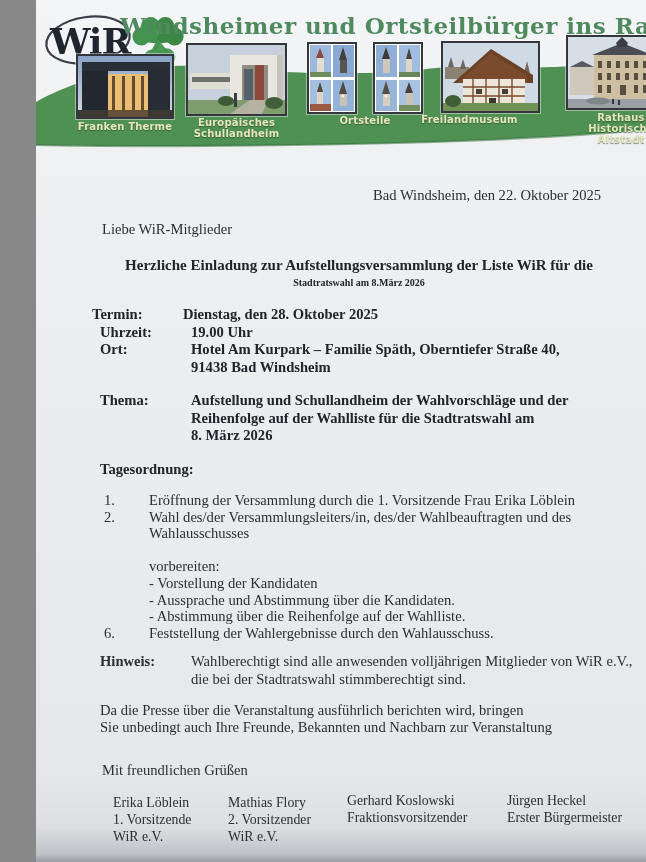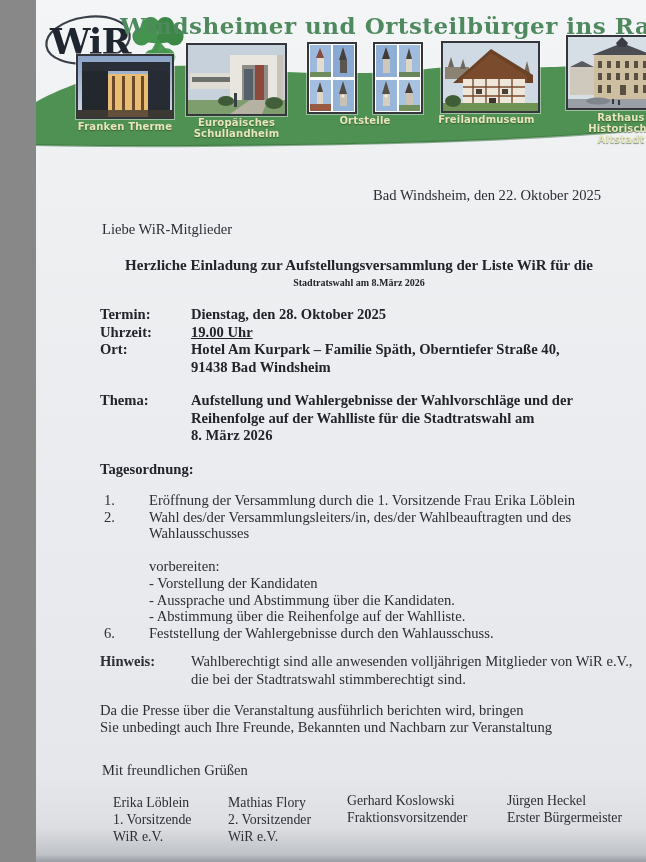--- a/index.html
+++ b/index.html
@@ -180,21 +180,21 @@
         <line x1="56" y1="36" x2="56" y2="62"></line>
           <line x1="69" y1="36" x2="69" y2="62"></line>
       </g>
       <rect x="33" y="46" width="6" height="5" fill="#4a4036"></rect>
         <rect x="59" y="46" width="6" height="5" fill="#4a4036"></rect>
       <rect x="46" y="55" width="7" height="7" fill="#3e362e"></rect>
       <rect x="0" y="60" width="95" height="8" fill="#6f9355"></rect>
       <ellipse cx="10" cy="58" rx="8" ry="6" fill="#3f5e35"></ellipse>
     </svg>
   </div>
-  <div class="cap" style="left:399px;top:114px;width:103px;">Freilandmuseum</div>
+  <div class="cap" style="left:382px;top:114px;width:103px;">Freilandmuseum</div>
 
   <div class="ph" style="left:530px;top:35px;width:110px;height:75px;">
     <svg width="106" height="71" viewBox="0 0 106 71">
       <rect width="106" height="71" fill="#d6dee6"></rect>
       <rect x="2" y="30" width="24" height="28" fill="#cfc8bc"></rect>
       <polygon points="2,30 14,24 26,30" fill="#5a5a60"></polygon>
       <rect x="26" y="18" width="56" height="44" fill="#cdbf9f"></rect>
       <polygon points="24,18 54,6 84,18" fill="#4c4c54"></polygon>
       <polygon points="48,6 54,0 60,6 58,10 50,10" fill="#3c3c44"></polygon>
       <rect x="84" y="6" width="14" height="58" fill="#b9a987"></rect>
@@ -231,34 +231,34 @@
     <div>Historische Altstadt</div>
   </div>
 
   <div class="ln" style="left:337px;top:187px;">Bad Windsheim, den 22. Oktober 2025</div>
 
   <div class="ln" style="left:66px;top:221px;">Liebe WiR-Mitglieder</div>
 
   <div class="ln b center" style="top:257px;font-size:15px;">Herzliche Einladung zur Aufstellungsversammlung der Liste WiR für die</div>
   <div class="ln b center" style="top:275px;font-size:10px;">Stadtratswahl am 8.März 2026</div>
 
-  <div class="ln b" style="left:64px;top:306px;">
+  <div class="ln b" style="left:56px;top:306px;">
     <span class="lbl">Termin:</span><span>Dienstag, den 28. Oktober 2025</span>
   </div>
-  <div class="ln b" style="left:64px;top:323.5px;text-decoration:underline;">
+  <div class="ln b" style="left:64px;top:323.5px;">
     <span class="lbl">Uhrzeit:</span><span>19.00 Uhr</span>
   </div>
   <div class="ln b" style="left:64px;top:341px;">
     <span class="lbl">Ort:</span><span>Hotel Am Kurpark – Familie Späth, Oberntiefer Straße 40,</span>
   </div>
   <div class="ln b" style="left:64px;top:358.5px;">
     <span class="lbl"></span><span>91438 Bad Windsheim</span>
   </div>
   <div class="ln b" style="left:64px;top:392px;">
-    <span class="lbl">Thema:</span><span>Aufstellung und Wahlergebnisse der Wahlvorschläge und der</span>
+    <span class="lbl">Thema:</span><span>Aufstellung und Schullandheim der Wahlvorschläge und der</span>
   </div>
   <div class="ln b" style="left:64px;top:409.5px;">
     <span class="lbl"></span><span>Reihenfolge auf der Wahlliste für die Stadtratswahl am</span>
   </div>
   <div class="ln b" style="left:64px;top:427px;">
     <span class="lbl"></span><span>8. März 2026</span>
   </div>
 
   <div class="ln b" style="left:64px;top:461px;">Tagesordnung:</div>
 

